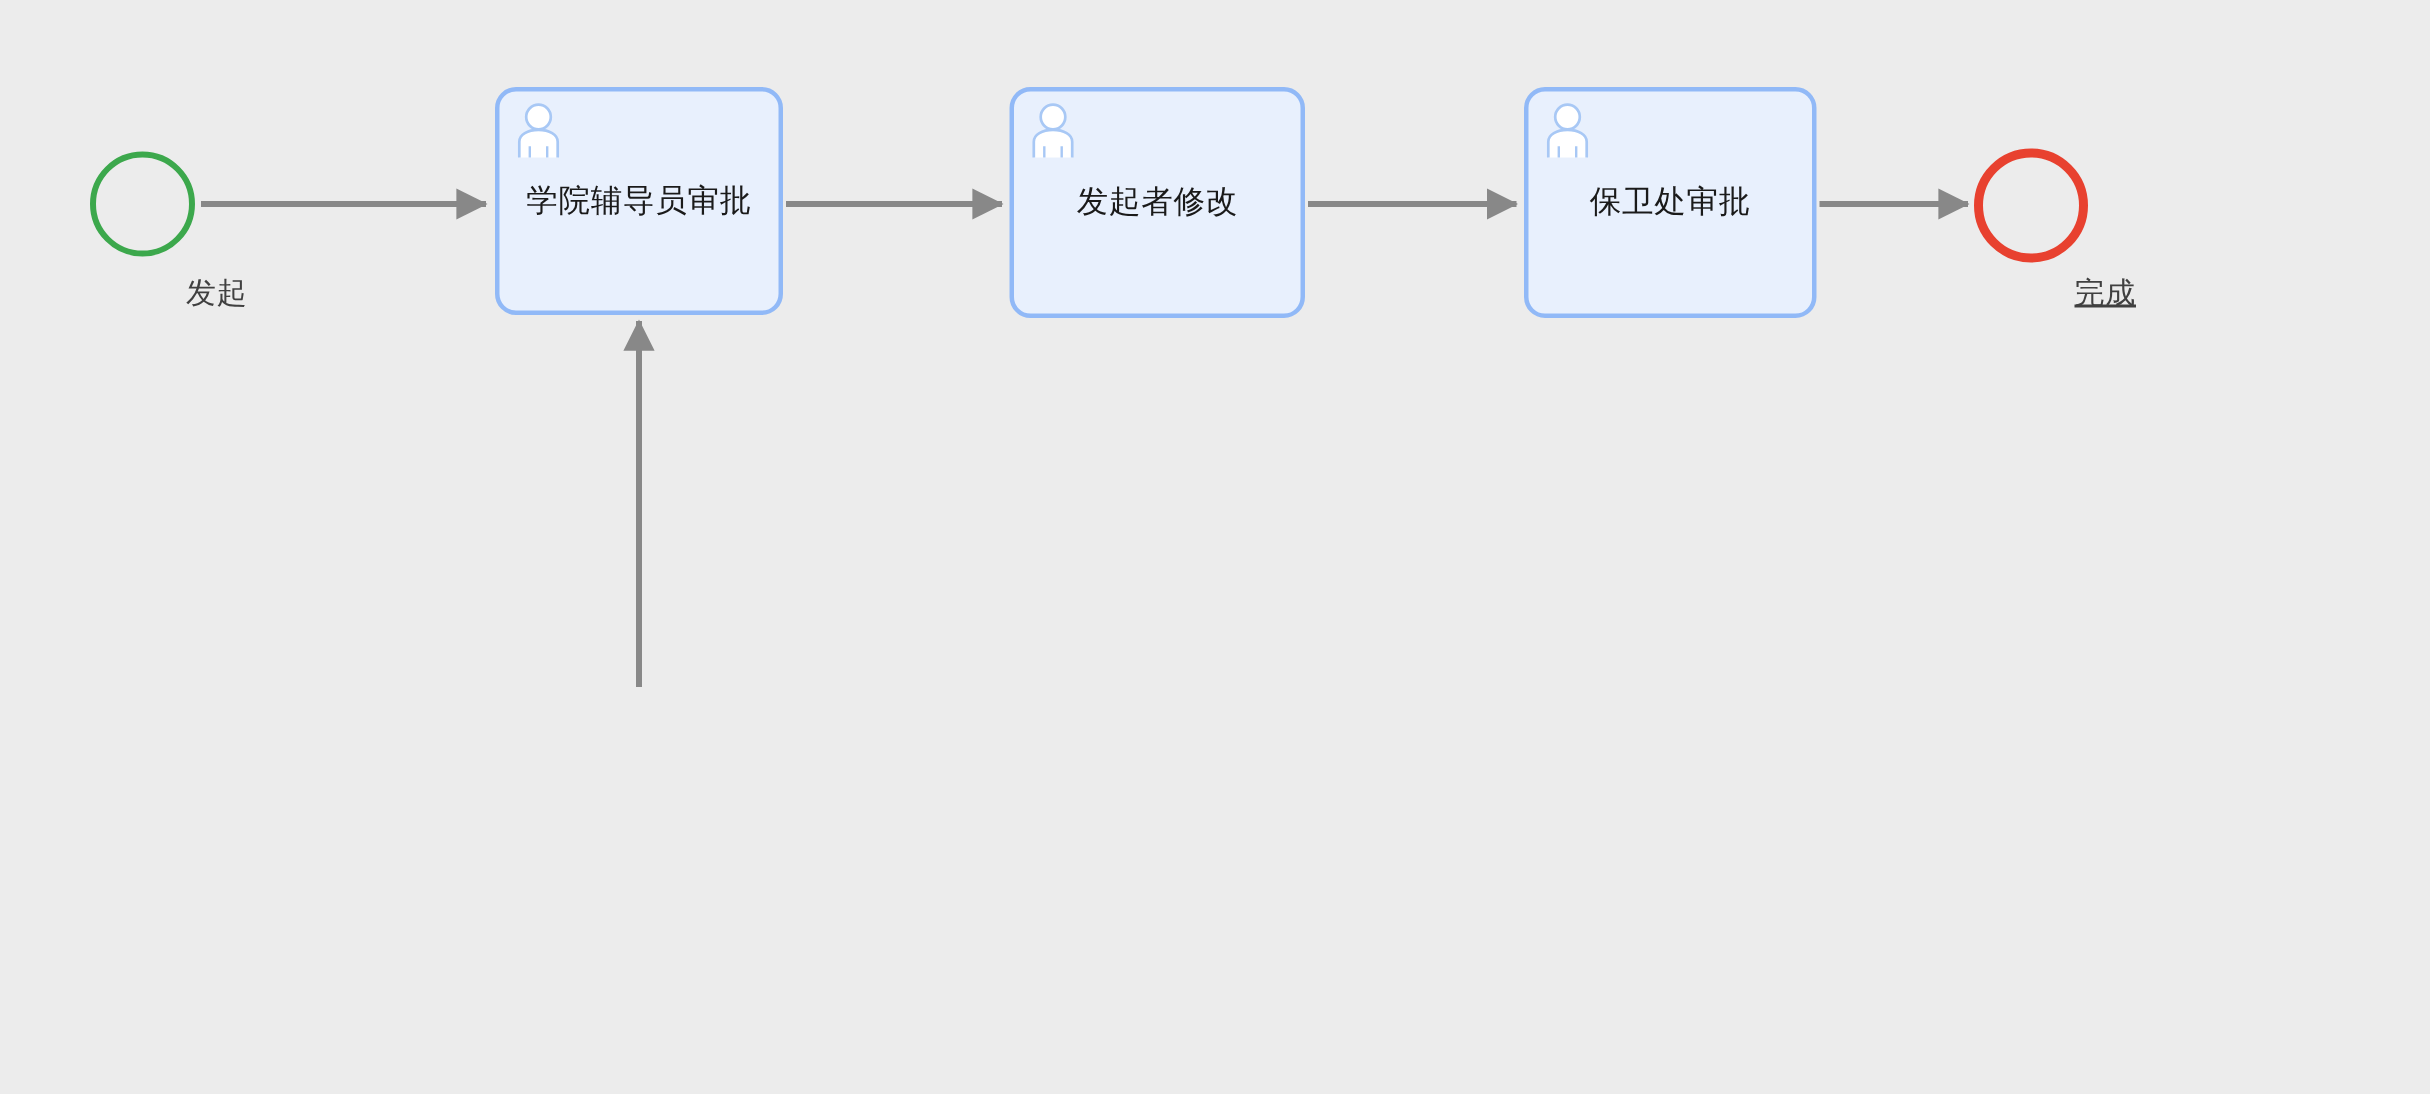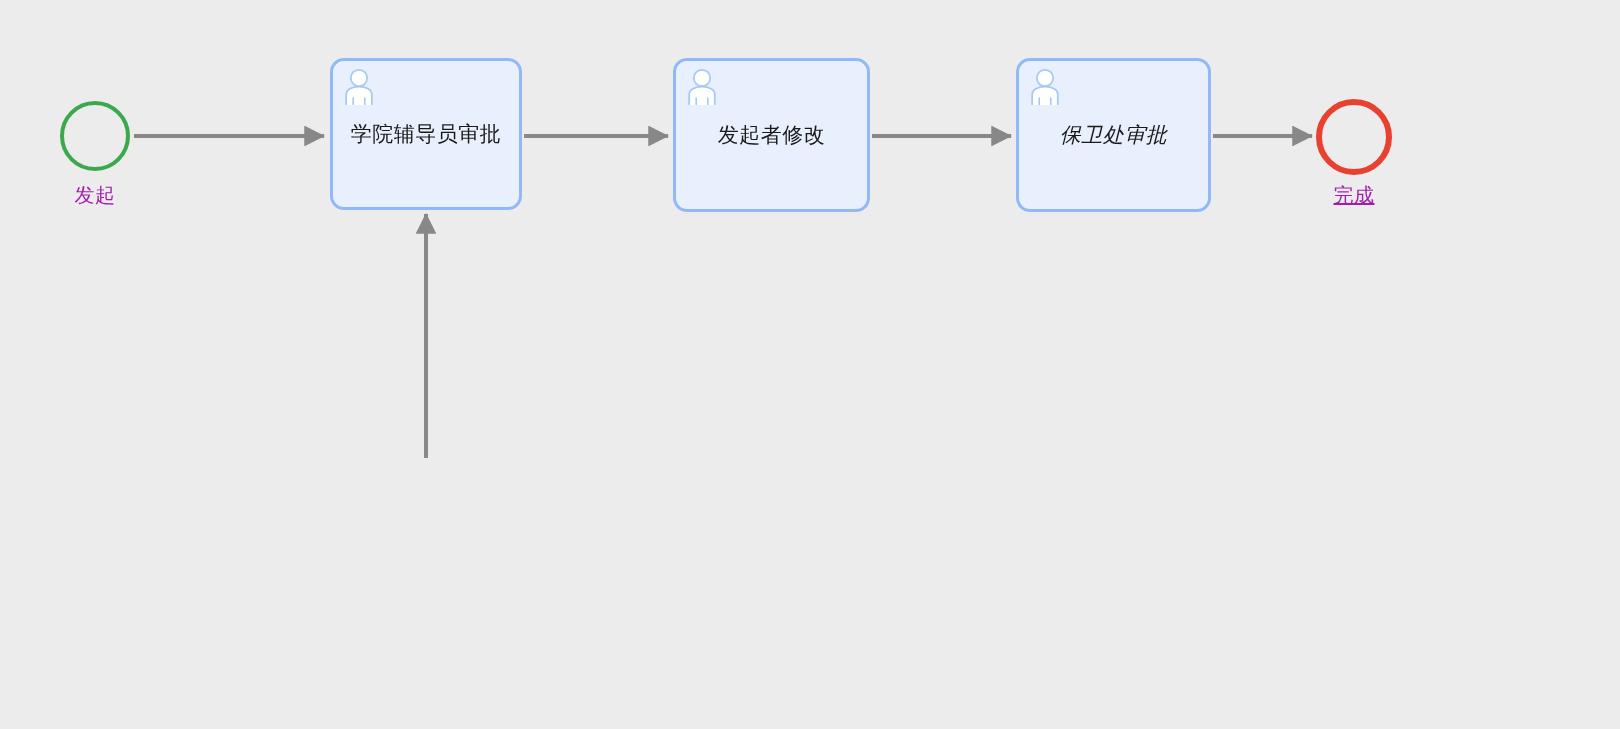--- a/index.html
+++ b/index.html
@@ -70,23 +70,23 @@
     background: transparent;
   }
   .event-start {
     border: 4px solid #3ca84c;
   }
   .event-end {
     border: 6px solid #e8412f;
   }
   .event-label {
     position: absolute;
-    text-align: center;
+    text-align: right;
     font-size: 20px;
-    color: #a21caf;
+    color: #404040;
     white-space: nowrap;
     letter-spacing: 0.5px;
   }
 </style>
 </head>
 <body>
 
 <div id="canvas">
 
   <svg class="layer-edges" viewBox="0 0 1620 729" width="1620" height="729" xmlns="http://www.w3.org/2000/svg">
@@ -133,21 +133,21 @@
   <div class="node task" style="left:673px; top:58px; width:197px; height:154px;">
     <svg class="task-icon" viewBox="0 0 34 40" xmlns="http://www.w3.org/2000/svg">
       <circle cx="17" cy="11" r="8.2" fill="#ffffff" stroke="#a8c8f5" stroke-width="1.8"></circle>
       <path d="M 4.2 38 L 4.2 27.5 C 4.2 22.6 9.8 19.6 17 19.6 C 24.2 19.6 29.8 22.6 29.8 27.5 L 29.8 38" fill="#ffffff" stroke="#a8c8f5" stroke-width="1.8" stroke-linejoin="round"></path>
       <line x1="11.2" y1="30.5" x2="11.2" y2="38" stroke="#a8c8f5" stroke-width="1.6"></line>
       <line x1="22.8" y1="30.5" x2="22.8" y2="38" stroke="#a8c8f5" stroke-width="1.6"></line>
     </svg>
     <div class="task-label">发起者修改</div>
   </div>
 
-  <div class="node task" style="left:1016px; top:58px; width:195px; height:154px;font-style:italic;">
+  <div class="node task" style="left:1016px; top:58px; width:195px; height:154px;">
     <svg class="task-icon" viewBox="0 0 34 40" xmlns="http://www.w3.org/2000/svg">
       <circle cx="17" cy="11" r="8.2" fill="#ffffff" stroke="#a8c8f5" stroke-width="1.8"></circle>
       <path d="M 4.2 38 L 4.2 27.5 C 4.2 22.6 9.8 19.6 17 19.6 C 24.2 19.6 29.8 22.6 29.8 27.5 L 29.8 38" fill="#ffffff" stroke="#a8c8f5" stroke-width="1.8" stroke-linejoin="round"></path>
       <line x1="11.2" y1="30.5" x2="11.2" y2="38" stroke="#a8c8f5" stroke-width="1.6"></line>
       <line x1="22.8" y1="30.5" x2="22.8" y2="38" stroke="#a8c8f5" stroke-width="1.6"></line>
     </svg>
     <div class="task-label">保卫处审批</div>
   </div>
 
 

